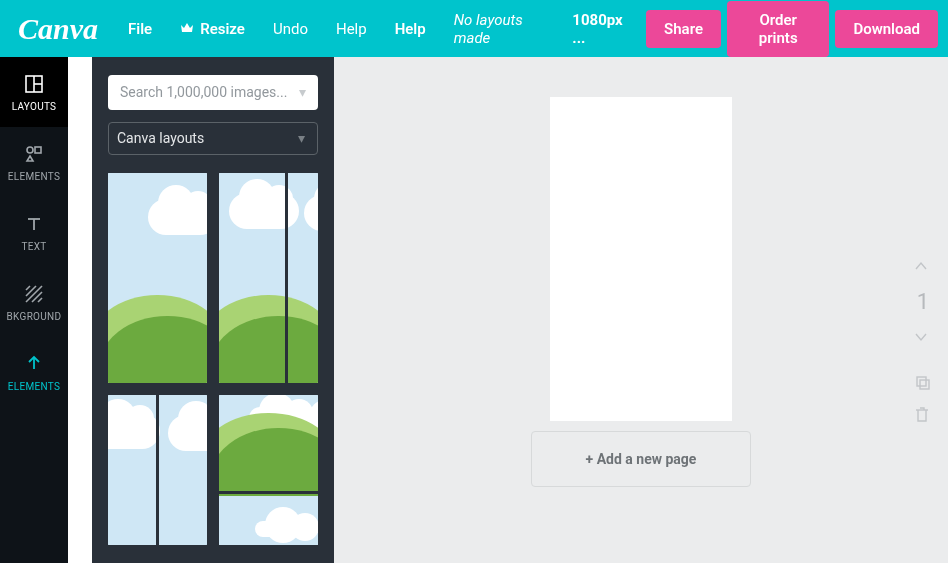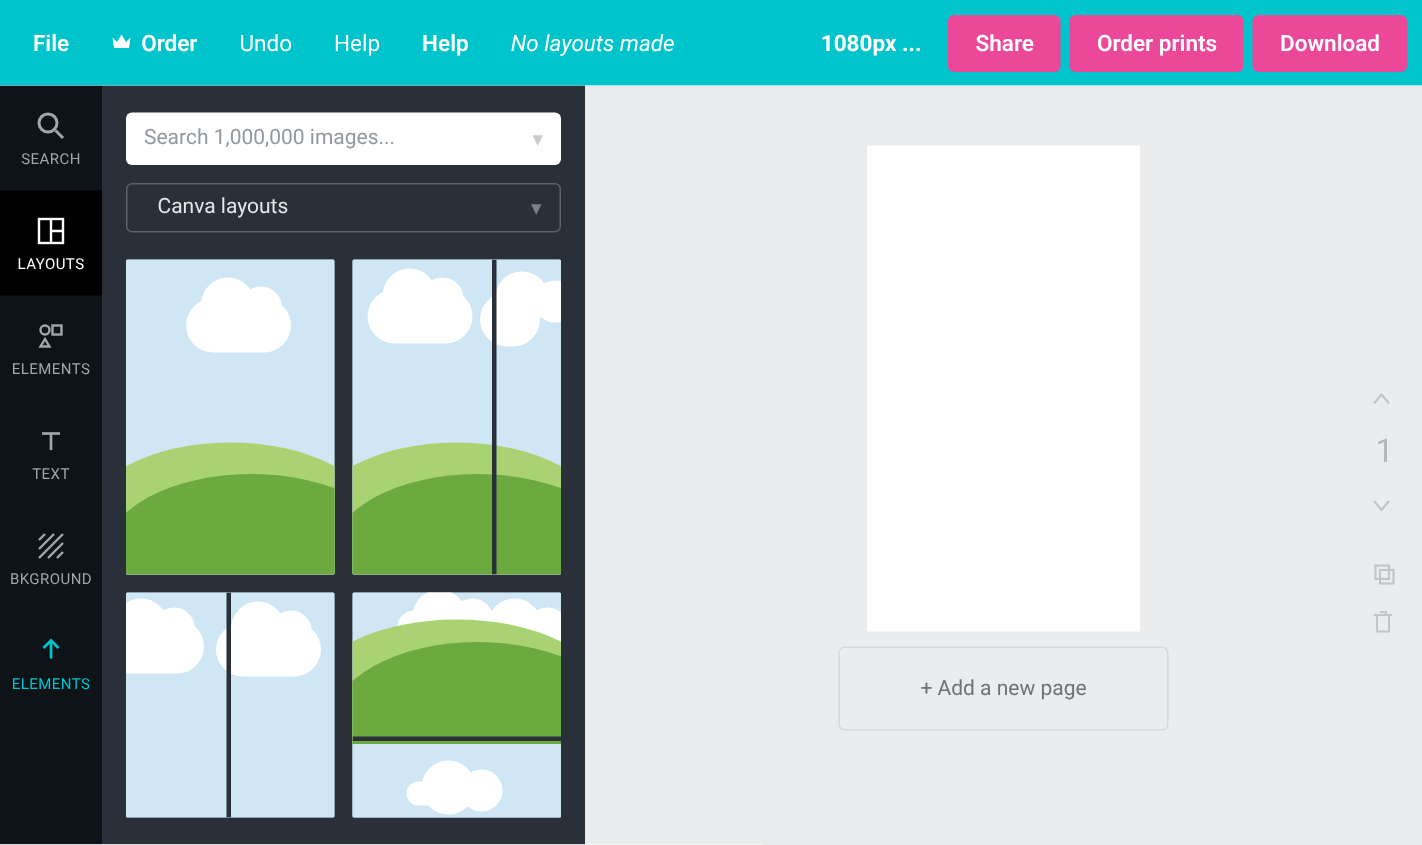--- a/index.html
+++ b/index.html
@@ -21,89 +21,81 @@
 .body { flex: 1; display: flex; overflow: hidden; }
 
 
 .rail { width: 68px; background: #0e1318; display: flex; flex-direction: column; }
 .rail-item { height: 70px; display: flex; flex-direction: column; align-items: center; justify-content: center; gap: 6px; color: #a0a6ab; cursor: pointer; font-size: 10px; letter-spacing: 0.3px; }
 .rail-item.active { background: #000000; color: #fff; }
 .rail-item.upload { color: #00c4cc; }
 .rail-icon { width: 22px; height: 22px; display: flex; align-items: center; justify-content: center; }
 
 
-.panel { width: 322px; background: #293039; padding: 18px 16px; display: flex; flex-direction: column; gap: 12px; overflow-y: auto; }
+.panel { width: 242px; background: #293039; padding: 18px 16px; display: flex; flex-direction: column; gap: 12px; overflow-y: auto; margin-left: 24px; }
 .search-box { background: #fff; border-radius: 4px; height: 38px; display: flex; align-items: center; padding: 0 12px; color: #92989d; font-size: 14px; cursor: text; position: relative; }
 .search-box .chev { position: absolute; right: 12px; color: #c7cbce; }
-.dropdown { background: transparent; border: 1px solid #5b6268; border-radius: 4px; height: 36px; display: flex; align-items: center; padding: 0 20px; color: #e4e6e8; font-size: 14px; cursor: pointer; position: relative; }
+.dropdown { background: transparent; border: 1px solid #5b6268; border-radius: 4px; height: 36px; display: flex; align-items: center; padding: 0 8px; color: #e4e6e8; font-size: 14px; cursor: pointer; position: relative; }
 .dropdown .chev { position: absolute; right: 12px; color: #7a8086; }
 
 .layouts-grid { display: grid; grid-template-columns: 1fr 1fr; gap: 12px; margin-top: 6px; }
 .layout-thumb { width: 100%; height: 210px; background: #cfe7f5; border-radius: 1px; overflow: hidden; cursor: pointer; position: relative; }
 .layout-thumb.half { height: 150px; }
 
 
 .thumb-sky { position: absolute; inset: 0; background: linear-gradient(#cfe7f5, #cfe7f5); }
 .thumb-cloud { position: absolute; width: 70px; height: 36px; background: #fff; border-radius: 20px; }
 .thumb-cloud::before { content: ''; position: absolute; width: 36px; height: 36px; background: #fff; border-radius: 50%; top: -14px; left: 10px; }
 .thumb-cloud::after { content: ''; position: absolute; width: 28px; height: 28px; background: #fff; border-radius: 50%; top: -8px; left: 36px; }
 .thumb-hill1 { position: absolute; bottom: 0; left: -20%; width: 140%; height: 42%; background: #a9d373; border-radius: 50% 50% 0 0 / 60% 60% 0 0; }
 .thumb-hill2 { position: absolute; bottom: 0; left: -10%; width: 140%; height: 32%; background: #6caa3f; border-radius: 50% 50% 0 0 / 80% 80% 0 0; }
 .thumb-divider-v { position: absolute; top: 0; bottom: 0; background: #293039; }
 .thumb-divider-h { position: absolute; left: 0; right: 0; background: #293039; }
 
 
 .canvas-area { flex: 1; background: #ebeced; position: relative; display: flex; align-items: flex-start; justify-content: center; padding-top: 40px; }
 .canvas-page { width: 182px; height: 324px; background: #fff; }
-.add-page { margin-top: 10px; width: 220px; height: 56px; border: 1px solid #d7d9da; background: #fff0; border-radius: 4px; display: flex; align-items: center; justify-content: center; color: #6e7377; font-size: 14px; cursor: pointer; }
+.add-page { margin-top: 10px; width: 220px; height: 56px; border: 1px solid #d7d9da; background: #fff0; border-radius: 4px; display: flex; align-items: center; justify-content: center; color: #6e7377; font-size: 14px; cursor: pointer; font-weight: bold; }
 .canvas-col { display: flex; flex-direction: column; align-items: center; }
 
 .page-controls { position: absolute; right: 16px; top: 200px; display: flex; flex-direction: column; align-items: center; gap: 14px; color: #c2c5c8; }
 .page-num { font-size: 22px; color: #b6b9bc; font-weight: 400; }
 .ctrl-icon { width: 18px; height: 18px; cursor: pointer; }
 </style>
 </head>
 <body>
 <div class="app">
 
 <div class="topbar">
+  <div class="logo">Canva</div>
   <div class="menu-group">
     <div class="menu-item">File</div>
     <div class="menu-item">
       <span>
         <svg width="14" height="12" viewBox="0 0 14 12" fill="#fff">
               <path d="M1 3 L4 6 L7 1 L10 6 L13 3 L12 10 L2 10 Z"></path>
             </svg>
       </span>
-      <span>Order</span>
+      <span>Resize</span>
     </div>
     <div class="menu-item light">Undo</div>
     <div class="menu-item light">Help</div>
     <div class="menu-item">Help</div>
   </div>
   <div class="status-text">No layouts made</div>
   <div class="spacer"></div>
   <div class="dim-text">1080px ...</div>
   <button class="top-btn">Share</button>
   <button class="top-btn">Order prints</button>
   <button class="top-btn">Download</button>
 </div>
 
 <div class="body">
 
   <div class="rail">
-    <div class="rail-item">
-      <span class="rail-icon">
-        <svg width="20" height="20" viewBox="0 0 20 20" fill="none" stroke="currentColor" stroke-width="2">
-              <circle cx="8" cy="8" r="6"></circle>
-              <line x1="13" y1="13" x2="18" y2="18"></line>
-            </svg>
-      </span>
-      <span>SEARCH</span>
-    </div>
     <div class="rail-item active">
       <span class="rail-icon">
         <svg width="20" height="20" viewBox="0 0 20 20" fill="none" stroke="currentColor" stroke-width="1.6">
               <rect x="2" y="2" width="16" height="16"></rect>
               <line x1="10" y1="2" x2="10" y2="18"></line>
               <line x1="10" y1="10" x2="18" y2="10"></line>
             </svg>
       </span>
       <span>LAYOUTS</span>
     </div>

